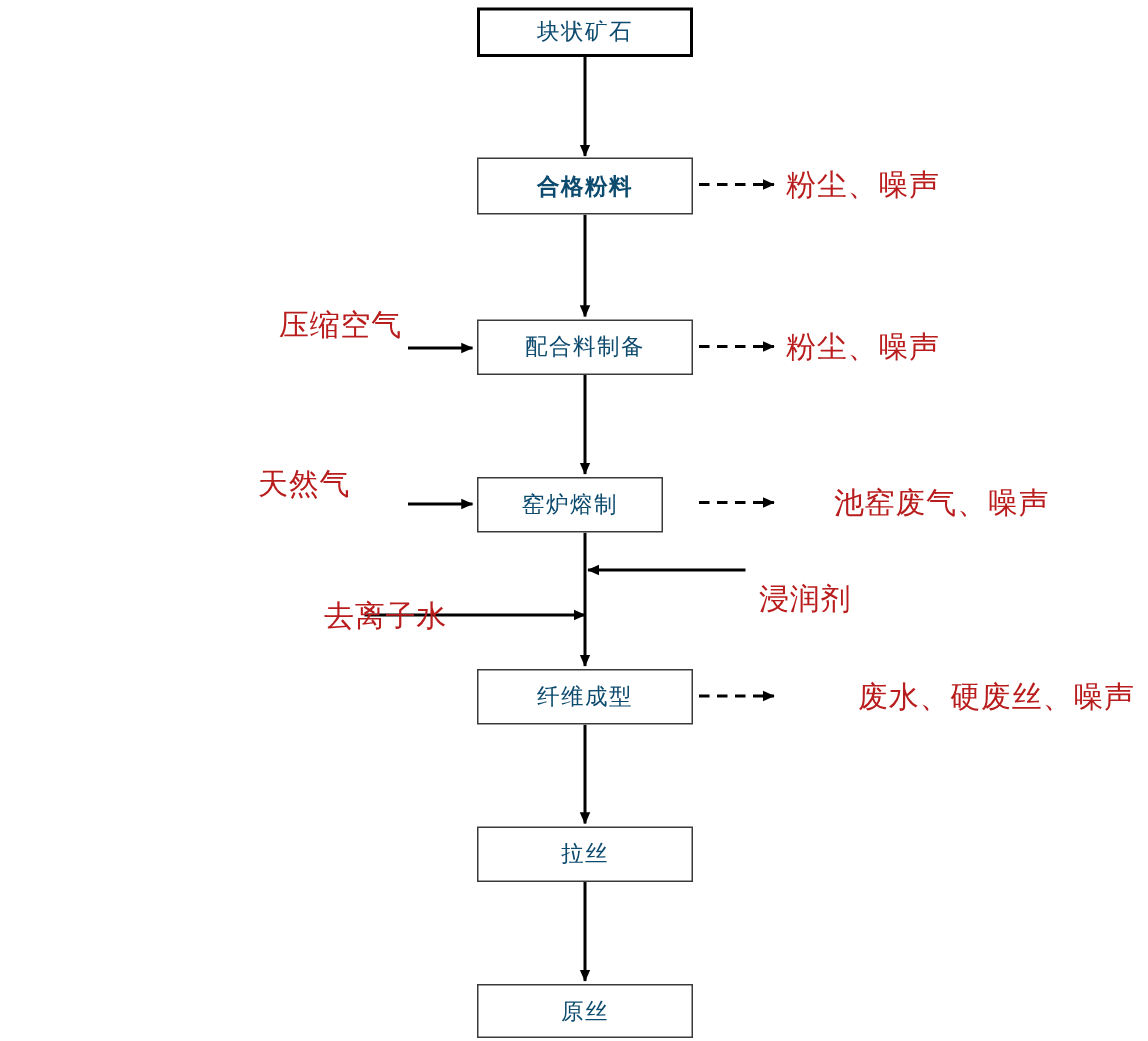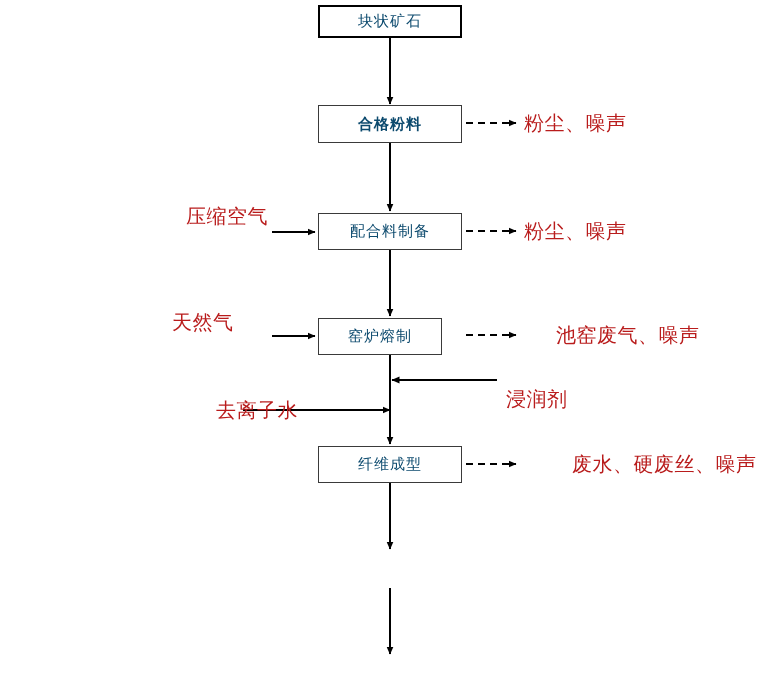--- a/index.html
+++ b/index.html
@@ -110,21 +110,27 @@
   </div>
 
   <div class="node" style="left:318px; top:318px; width:124px; height:37px;">
     <span>窑炉熔制</span>
   </div>
 
   <div class="node" style="left:318px; top:446px; width:144px; height:37px;justify-content:center;">
     <span>纤维成型</span>
   </div>
 
+  <div class="node" style="left:318px; top:551px; width:144px; height:37px;">
+    <span>拉丝</span>
+  </div>
 
+  <div class="node" style="left:318px; top:656px; width:144px; height:36px;">
+    <span>原丝</span>
+  </div>
 
   <div class="label" style="left:186px; top:205px;">压缩空气</div>
 
   <div class="label center" style="left:172px; top:311px; width:100px;">天然气</div>
 
   <div class="label" style="left:506px; top:388px;">浸润剂</div>
 
   <div class="label" style="left:174px; top:399px;margin-left:42px;">去离子水</div>
 
   <div class="label" style="left:524px; top:112px;">粉尘、噪声</div>

